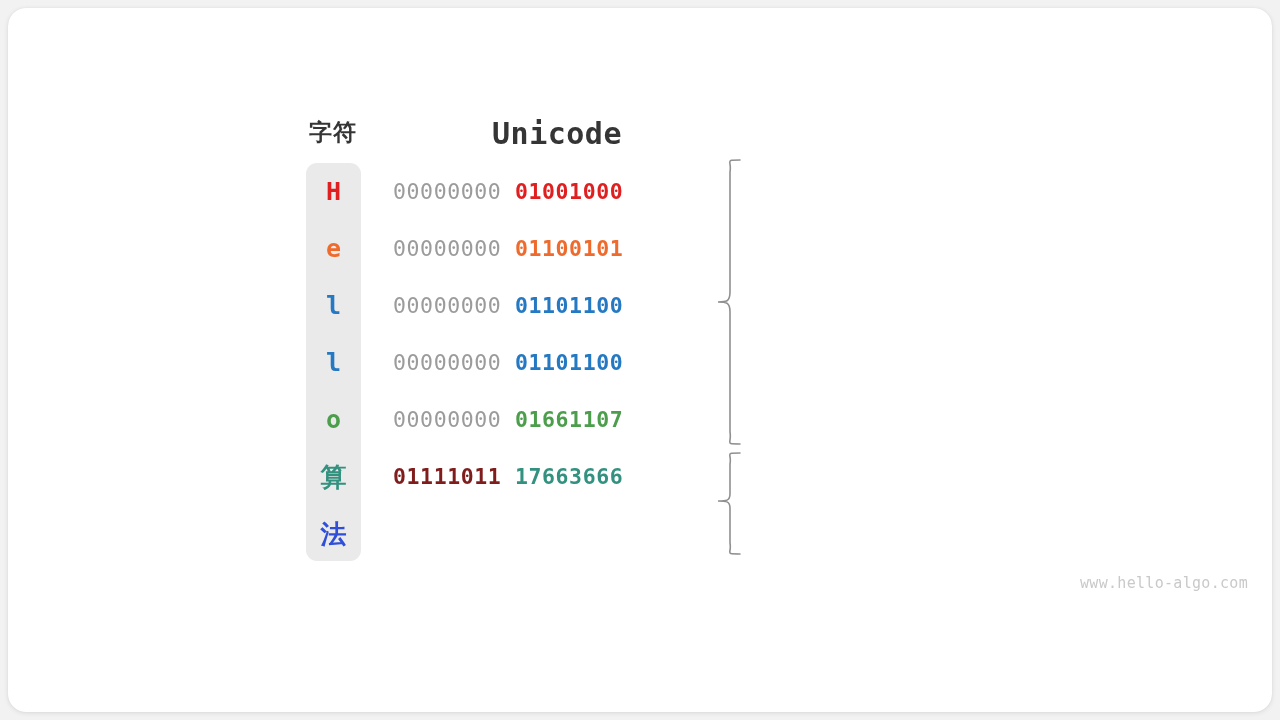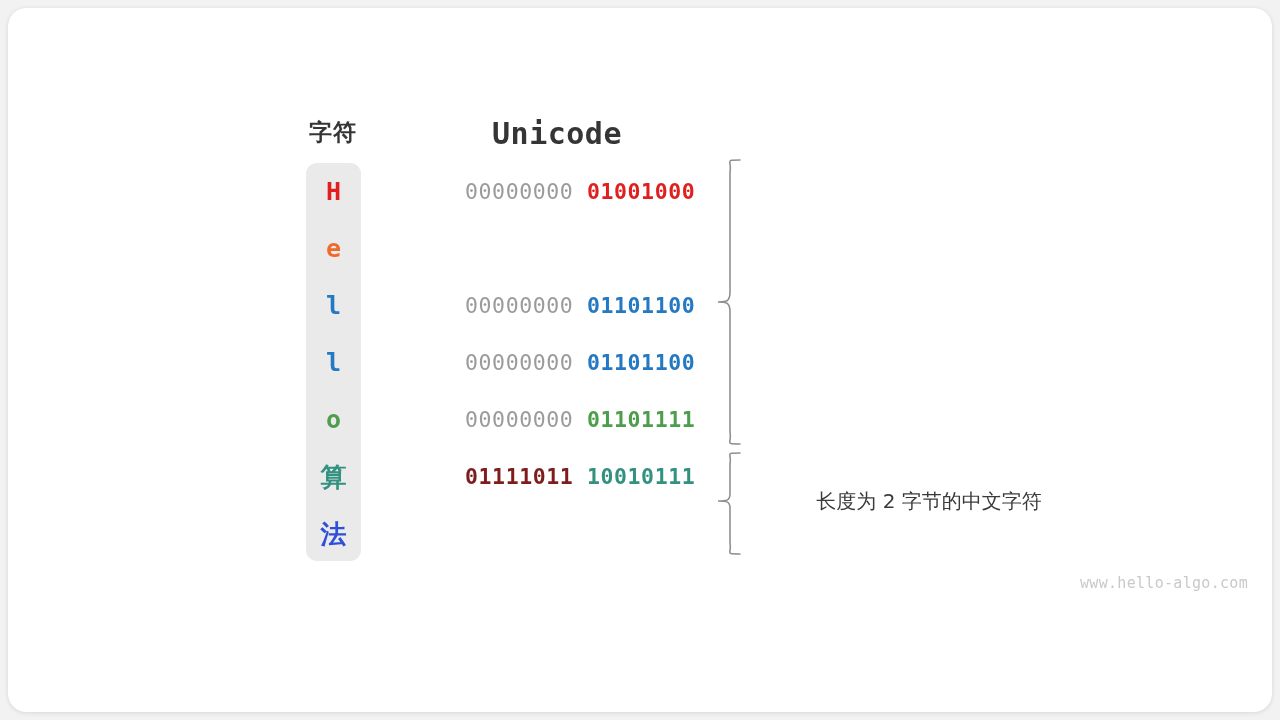--- a/index.html
+++ b/index.html
@@ -72,21 +72,21 @@
     font-family: "DejaVu Sans Mono", monospace;
     font-size: 25px;
     font-weight: bold;
     line-height: 1;
   }
   .row .ch.cjk {
     font-family: "DejaVu Sans", sans-serif;
     font-size: 26px;
   }
   .row .bits {
-    margin-left: 104px;
+    margin-left: 32px;
     font-family: "DejaVu Sans Mono", monospace;
     font-size: 21.5px;
     letter-spacing: 0.6px;
     white-space: pre;
   }
   .row .bits .hi {
     color: #9b9b9b;
     font-weight: normal;
   }
   .row .bits .lo {
@@ -133,36 +133,37 @@
 
   <div id="char-pill"></div>
 
   <div id="rows">
       <div class="row" style="top: 163px;">
         <div class="ch" style="color: rgb(224, 32, 32);">H</div>
         <div class="bits"><span class="hi">00000000</span><span class="sp">&nbsp;</span><span class="lo" style="color: rgb(224, 32, 32);">01001000</span></div>
       </div>
       <div class="row" style="top: 220px;">
         <div class="ch" style="color: rgb(238, 107, 45);">e</div>
+        <div class="bits"><span class="hi">00000000</span><span class="sp">&nbsp;</span><span class="lo" style="color: rgb(238, 107, 45);">01100101</span></div>
       </div>
       <div class="row" style="top: 277px;">
         <div class="ch" style="color: rgb(37, 121, 194);">l</div>
         <div class="bits"><span class="hi">00000000</span><span class="sp">&nbsp;</span><span class="lo" style="color: rgb(37, 121, 194);">01101100</span></div>
       </div>
       <div class="row" style="top: 334px;">
         <div class="ch" style="color: rgb(37, 121, 194);">l</div>
         <div class="bits"><span class="hi">00000000</span><span class="sp">&nbsp;</span><span class="lo" style="color: rgb(37, 121, 194);">01101100</span></div>
       </div>
       <div class="row" style="top: 391px;">
         <div class="ch" style="color: rgb(76, 158, 76);">o</div>
-        <div class="bits"><span class="hi">00000000</span><span class="sp">&nbsp;</span><span class="lo" style="color: rgb(76, 158, 76);">01101111</span></div>
+        <div class="bits"><span class="hi">00000000</span><span class="sp">&nbsp;</span><span class="lo" style="color: rgb(76, 158, 76);">01661107</span></div>
       </div>
       <div class="row" style="top: 448px;">
         <div class="ch cjk" style="color: rgb(51, 145, 127);">算</div>
-        <div class="bits"><span class="hi" style="color: #7f1d1d; font-weight: bold;">01111011</span><span class="sp">&nbsp;</span><span class="lo" style="color: rgb(51, 145, 127);">10010111</span></div>
+        <div class="bits"><span class="hi" style="color: #7f1d1d; font-weight: bold;">01111011</span><span class="sp">&nbsp;</span><span class="lo" style="color: rgb(51, 145, 127);">17663666</span></div>
       </div>
       <div class="row" style="top: 505px;">
         <div class="ch cjk" style="color: rgb(47, 79, 216);">法</div>
       </div>
     </div>
 
   <svg class="brace" id="brace-1" style="left:714px; top:158px;" width="36" height="288" viewBox="0 0 36 288">
     <path d="M 26 2
              C 10 2, 18 2, 16 14
              L 16 134
@@ -175,17 +176,16 @@
   <svg class="brace" id="brace-2" style="left:714px; top:450px;" width="36" height="110" viewBox="0 0 36 110">
     <path d="M 26 3
              C 10 3, 18 3, 16 14
              L 16 44
              C 16 51, 12 51, 4 51
              C 12 51, 16 51, 16 58
              L 16 93
              C 18 104, 10 104, 26 104" fill="none" stroke="#909090" stroke-width="1.6" stroke-linecap="round"></path>
   </svg>
 
-  <div class="annot" id="annot-2">长度为 2 字节的中文字符</div>
 
   <div id="watermark">www.hello-algo.com</div>
 
 </div>
 
 </body></html>

